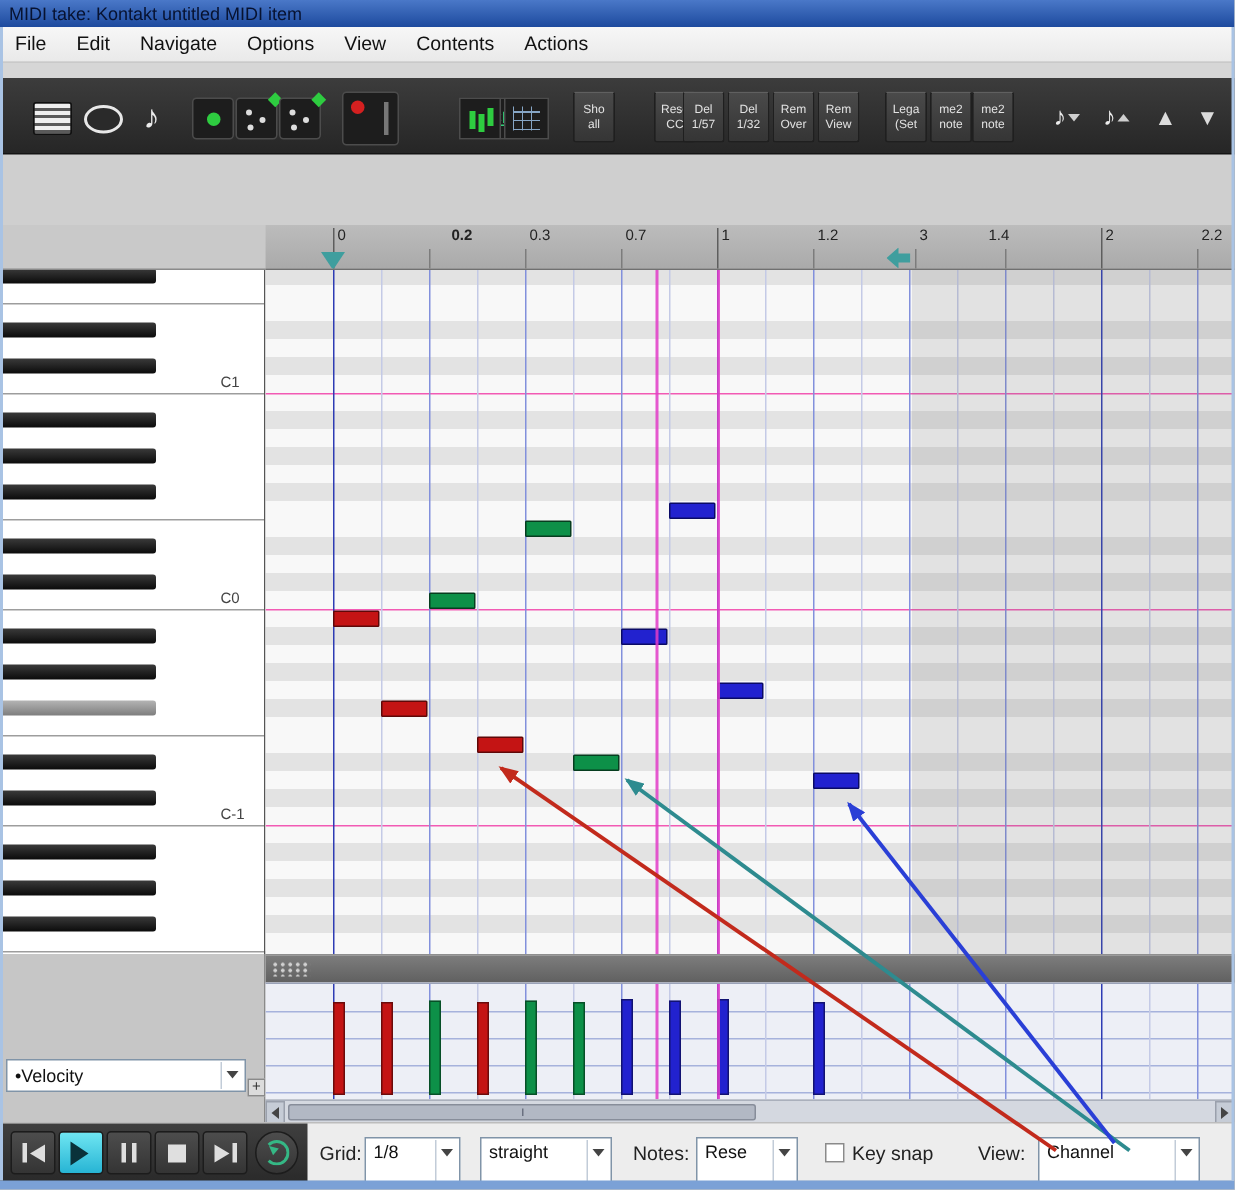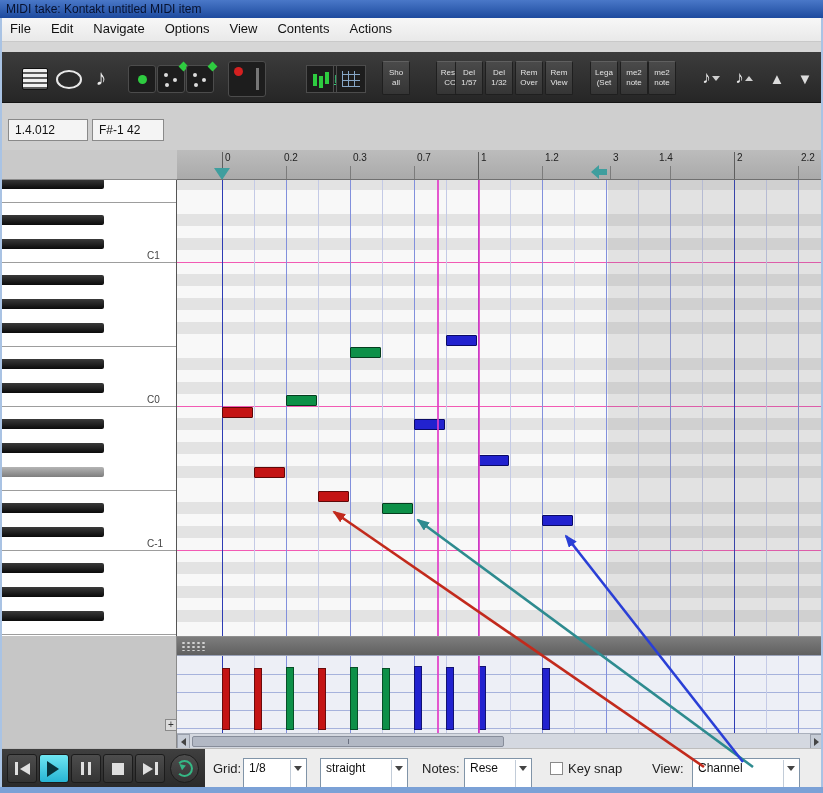--- a/index.html
+++ b/index.html
@@ -213,35 +213,27 @@
       <div class="tb-txt" style="left: 620px;">
         <div>me2</div>
         <div>note</div>
       </div>
       <div class="tb-txt" style="left: 648px;">
         <div>me2</div>
         <div>note</div>
       </div>
     </div>
 
-  <div id="midband">
-    <div class="posbox" style="left:8px;width:80px;">
-      <span>1.4.012</span>
-    </div>
-    <div class="posbox" style="left:92px;width:72px;">
-      <span>F#-1 42</span>
-    </div>
-  </div>
 
   <div id="rulercorner"></div>
   <div id="ruler">
       <div class="rtick rmajor" style="left: 45px;"></div>
       <div class="rlabel" style="left: 48px;">0</div>
       <div class="rtick" style="left: 109px;"></div>
-      <div class="rlabel" style="left: 107px;">0.2</div>
+      <div class="rlabel" style="left: 124px; font-weight: bold;">0.2</div>
       <div class="rtick" style="left: 173px;"></div>
       <div class="rlabel" style="left: 176px;">0.3</div>
       <div class="rtick" style="left: 237px;"></div>
       <div class="rlabel" style="left: 240px;">0.7</div>
       <div class="rtick rmajor" style="left: 301px;"></div>
       <div class="rlabel" style="left: 304px;">1</div>
       <div class="rtick" style="left: 365px;"></div>
       <div class="rlabel" style="left: 368px;">1.2</div>
       <div class="rtick" style="left: 433px;"></div>
       <div class="rlabel" style="left: 436px;">3</div>
@@ -379,20 +371,23 @@
       <div class="note blue" style="left: 365px; top: 335px; width: 31px; height: 11px; background: rgb(34, 34, 207);"></div>
       <div class="cursorline" style="left: 260px;"></div>
       <div class="cursorline" style="left: 301px;"></div>
     </div>
 
   <div id="splitter">
     <div id="handle"></div>
   </div>
 
   <div id="velleft">
+    <div class="dd" style="left:4px;top:70px;width:160px;height:22px;line-height:20px;">
+      <span>•Velocity</span>
+    </div>
     <div id="addlane">+</div>
   </div>
   <div id="vellane">
       <div class="hline" style="top: 18px;"></div>
       <div class="hline" style="top: 36px;"></div>
       <div class="hline" style="top: 54px;"></div>
       <div class="hline" style="top: 72px;"></div>
       <div class="vline vmeasure" style="left: 45px;"></div>
       <div class="vline veighth" style="left: 77px;"></div>
       <div class="vline vbeat" style="left: 109px;"></div>

